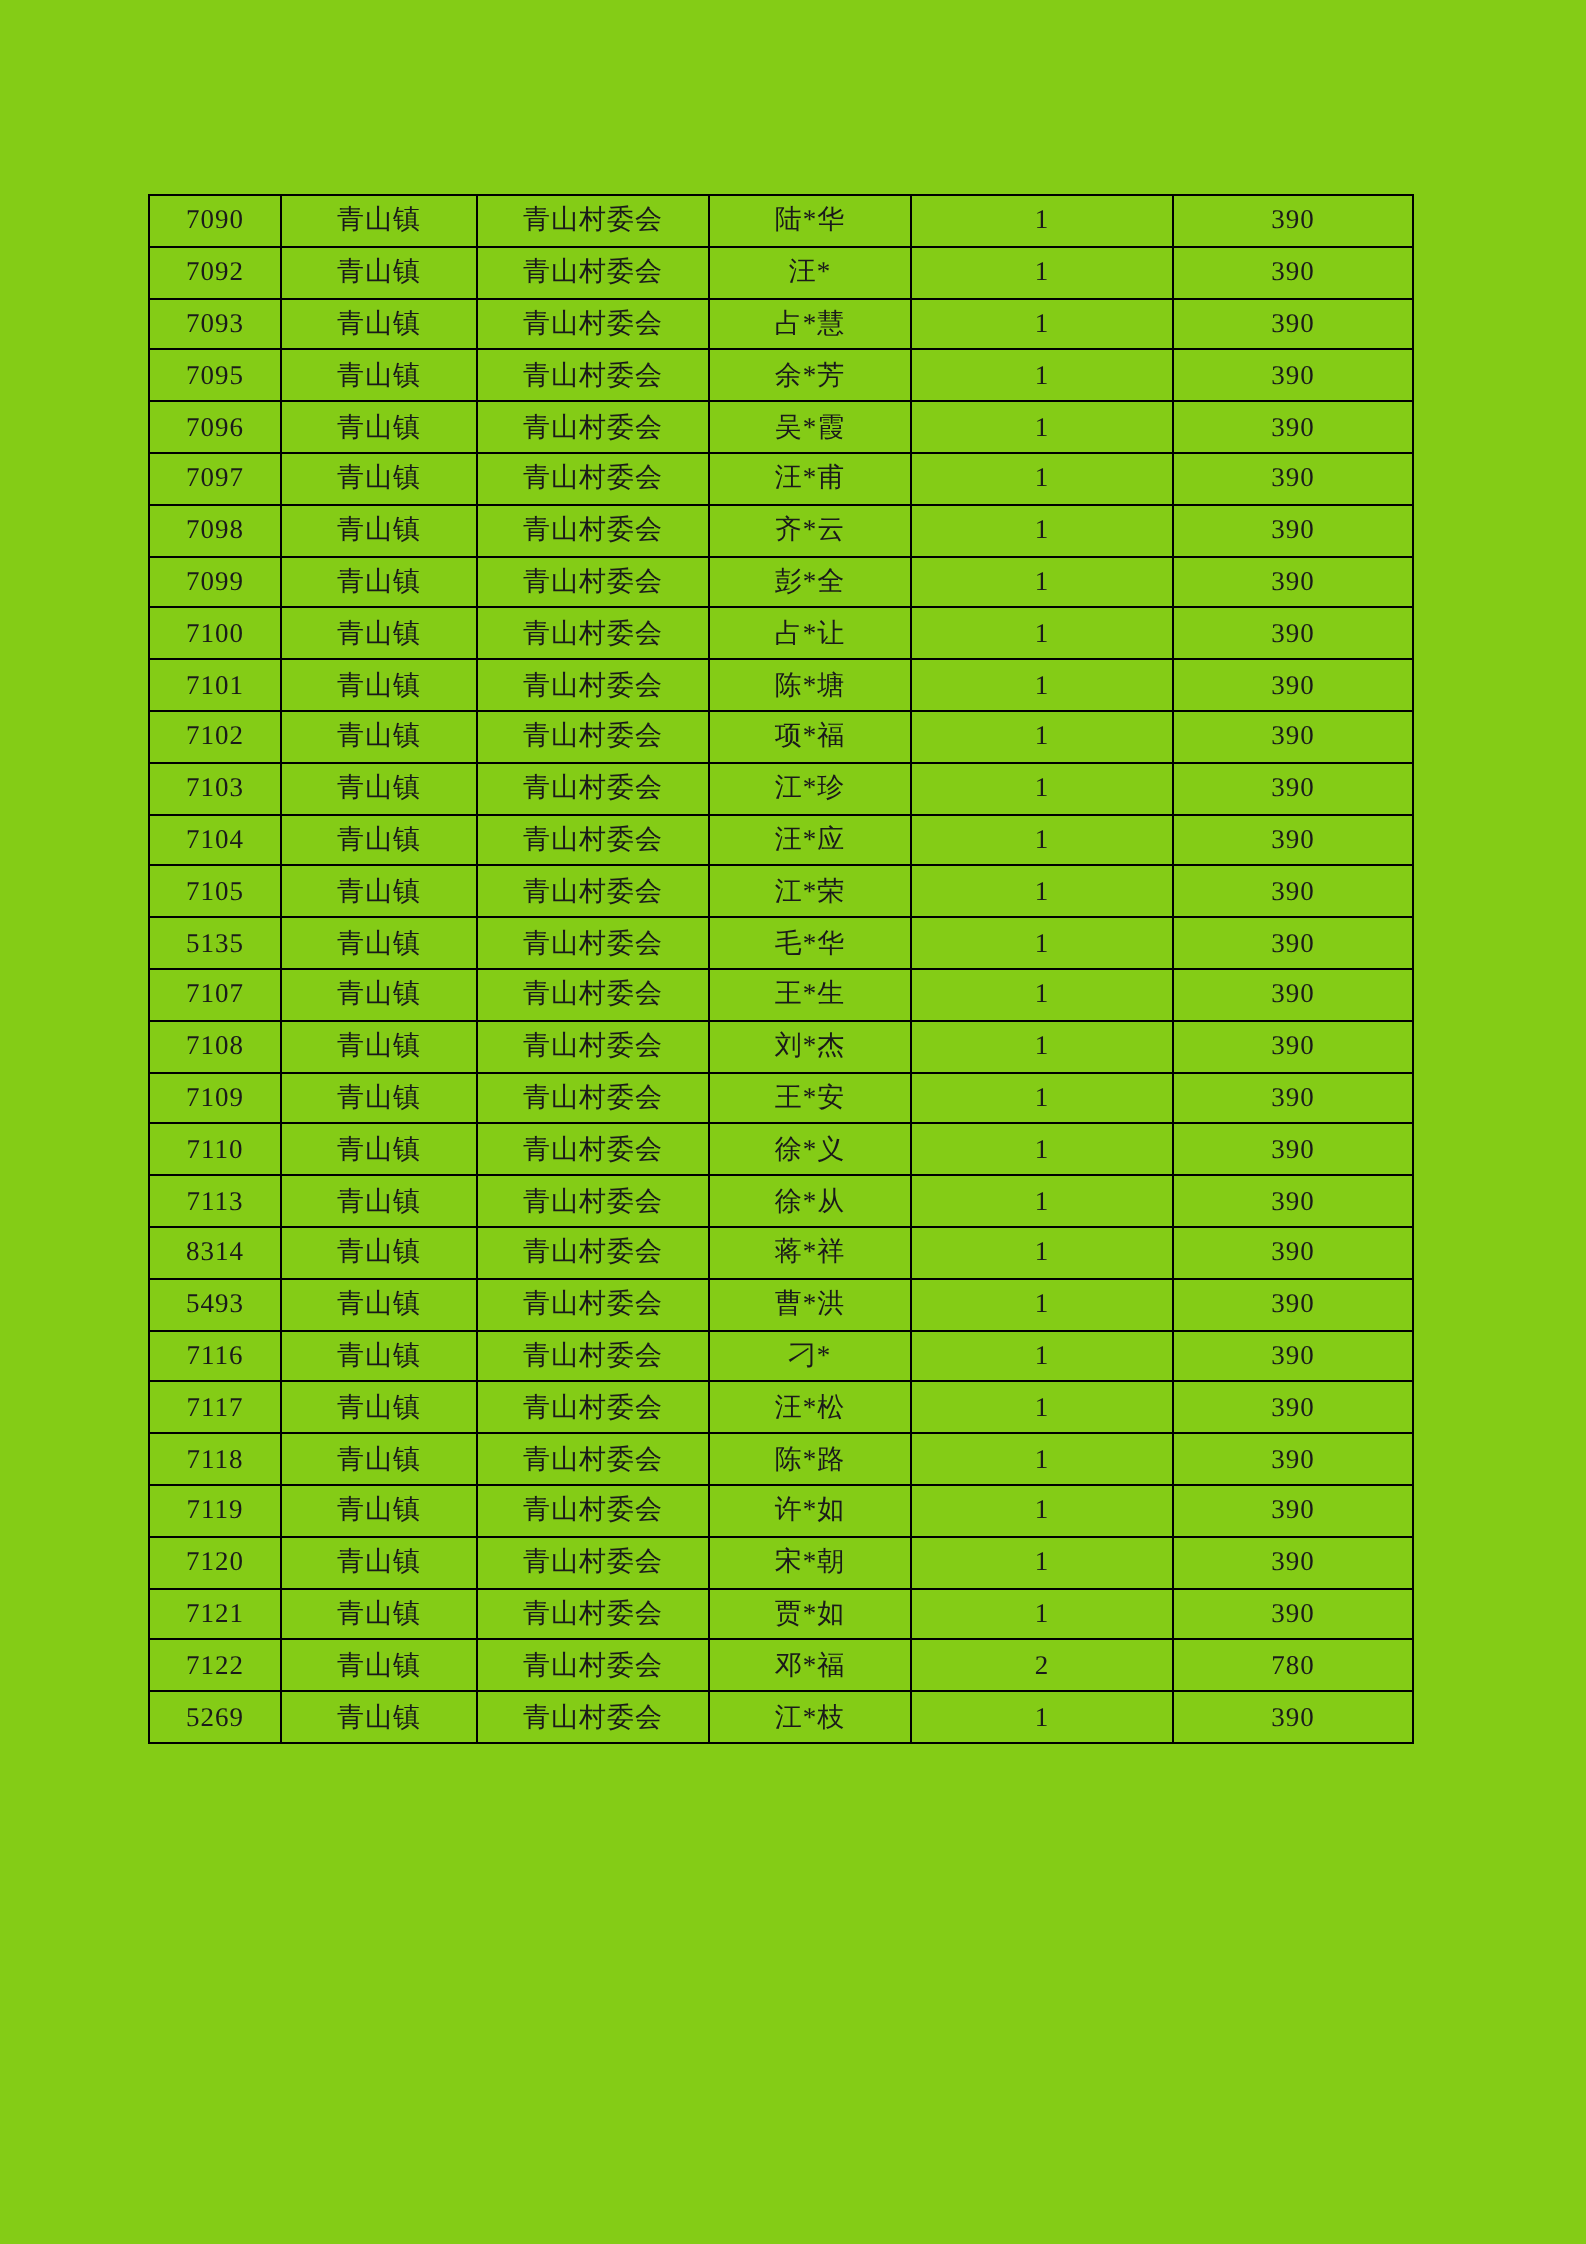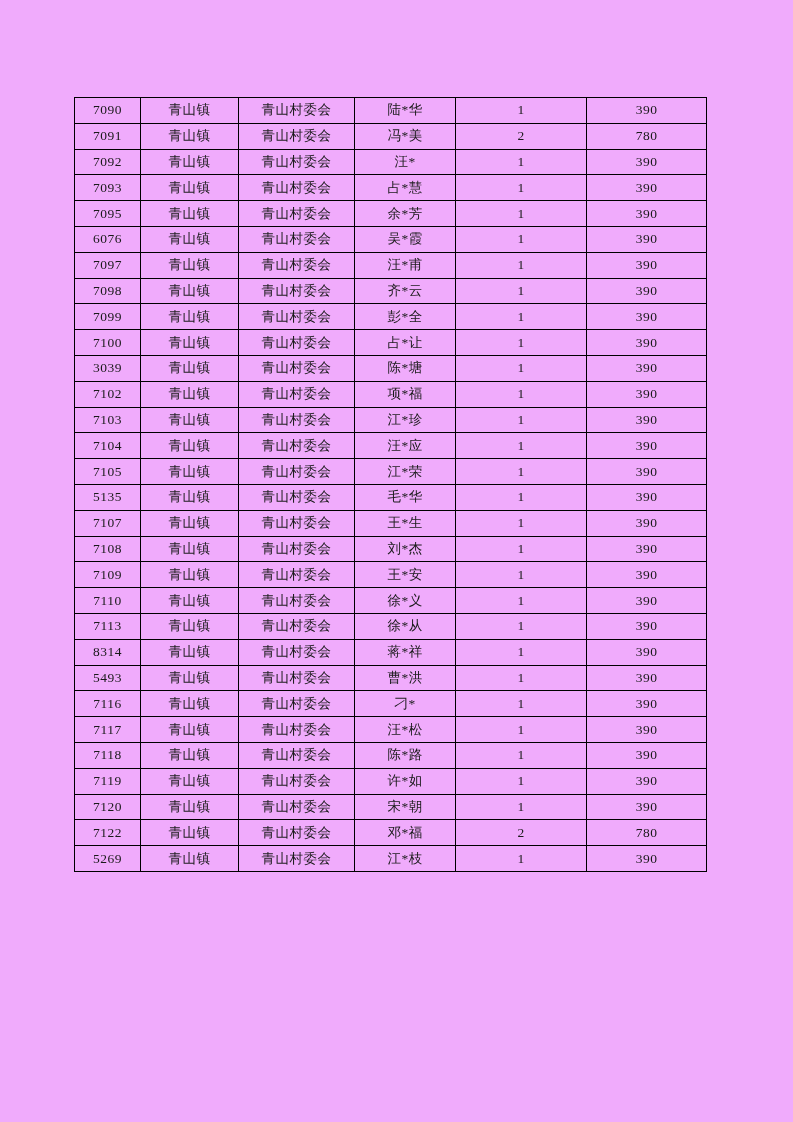--- a/index.html
+++ b/index.html
@@ -6,21 +6,21 @@
   html, body {
     width: 793px;
     height: 1122px;
     background: #ffffff;
     font-family: "Liberation Serif", "DejaVu Serif", serif;
   }
   .page {
     position: relative;
     width: 793px;
     height: 1122px;
-    background: #f0abfc;
+    background: #84cc16;
     overflow: hidden;
   }
   table.data-table {
     position: absolute;
     left: 74px;
     top: 97px;
     width: 632px;
     border-collapse: collapse;
     table-layout: fixed;
   }
@@ -58,28 +58,20 @@
     <tbody id="table-body">
         <tr>
           <td>7090</td>
           <td>青山镇</td>
           <td>青山村委会</td>
           <td>陆*华</td>
           <td>1</td>
           <td>390</td>
         </tr>
         <tr>
-          <td>7091</td>
-          <td>青山镇</td>
-          <td>青山村委会</td>
-          <td>冯*美</td>
-          <td>2</td>
-          <td>780</td>
-        </tr>
-        <tr>
           <td>7092</td>
           <td>青山镇</td>
           <td>青山村委会</td>
           <td>汪*</td>
           <td>1</td>
           <td>390</td>
         </tr>
         <tr>
           <td>7093</td>
           <td>青山镇</td>
@@ -90,21 +82,21 @@
         </tr>
         <tr>
           <td>7095</td>
           <td>青山镇</td>
           <td>青山村委会</td>
           <td>余*芳</td>
           <td>1</td>
           <td>390</td>
         </tr>
         <tr>
-          <td>6076</td>
+          <td>7096</td>
           <td>青山镇</td>
           <td>青山村委会</td>
           <td>吴*霞</td>
           <td>1</td>
           <td>390</td>
         </tr>
         <tr>
           <td>7097</td>
           <td>青山镇</td>
           <td>青山村委会</td>
@@ -130,21 +122,21 @@
         </tr>
         <tr>
           <td>7100</td>
           <td>青山镇</td>
           <td>青山村委会</td>
           <td>占*让</td>
           <td>1</td>
           <td>390</td>
         </tr>
         <tr>
-          <td>3039</td>
+          <td>7101</td>
           <td>青山镇</td>
           <td>青山村委会</td>
           <td>陈*塘</td>
           <td>1</td>
           <td>390</td>
         </tr>
         <tr>
           <td>7102</td>
           <td>青山镇</td>
           <td>青山村委会</td>
@@ -270,20 +262,28 @@
           <td>青山村委会</td>
           <td>许*如</td>
           <td>1</td>
           <td>390</td>
         </tr>
         <tr>
           <td>7120</td>
           <td>青山镇</td>
           <td>青山村委会</td>
           <td>宋*朝</td>
+          <td>1</td>
+          <td>390</td>
+        </tr>
+        <tr>
+          <td>7121</td>
+          <td>青山镇</td>
+          <td>青山村委会</td>
+          <td>贾*如</td>
           <td>1</td>
           <td>390</td>
         </tr>
         <tr>
           <td>7122</td>
           <td>青山镇</td>
           <td>青山村委会</td>
           <td>邓*福</td>
           <td>2</td>
           <td>780</td>

